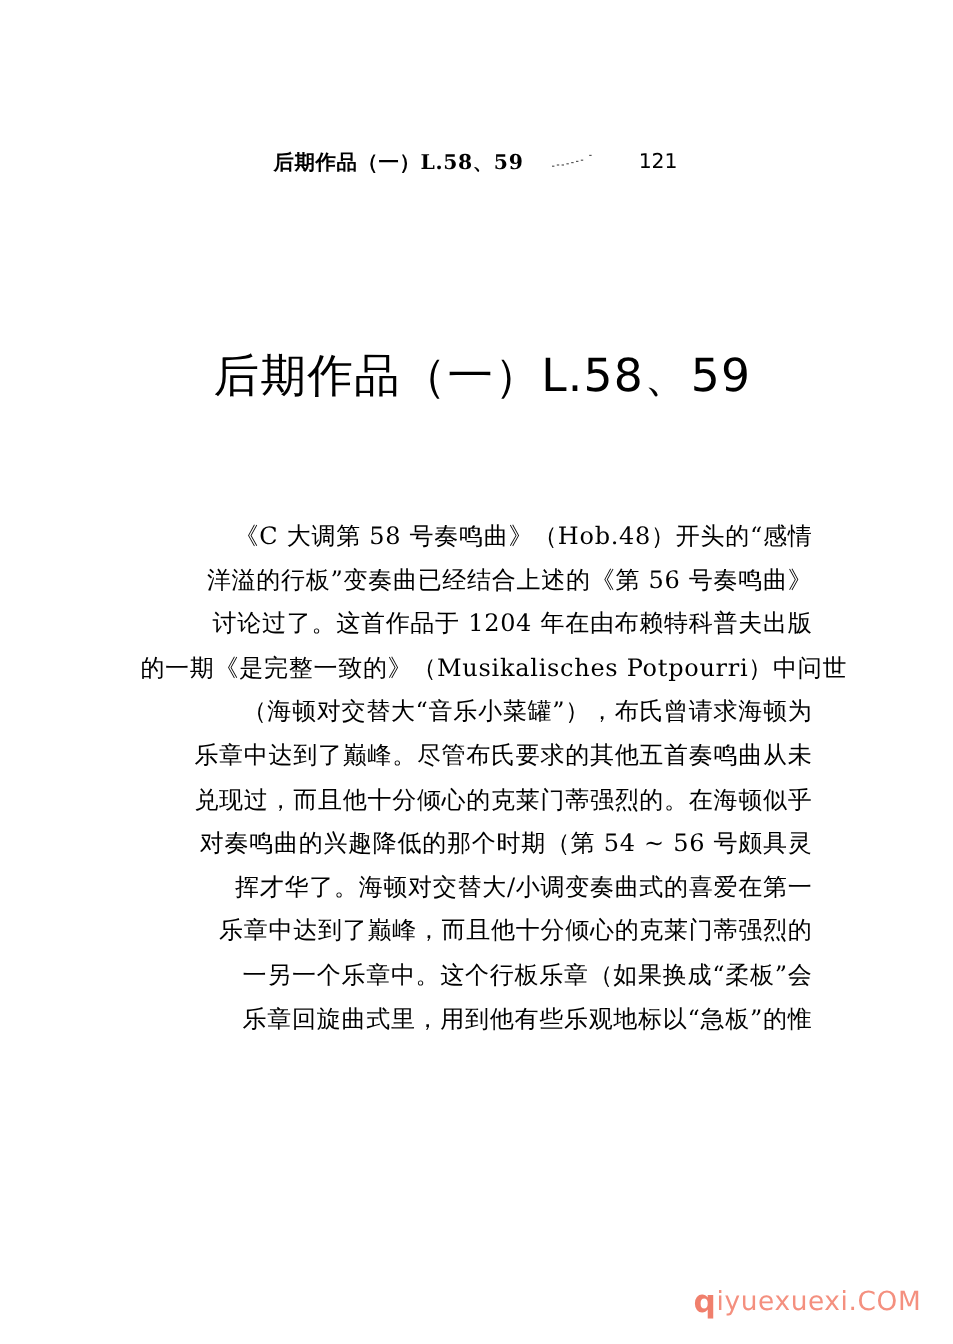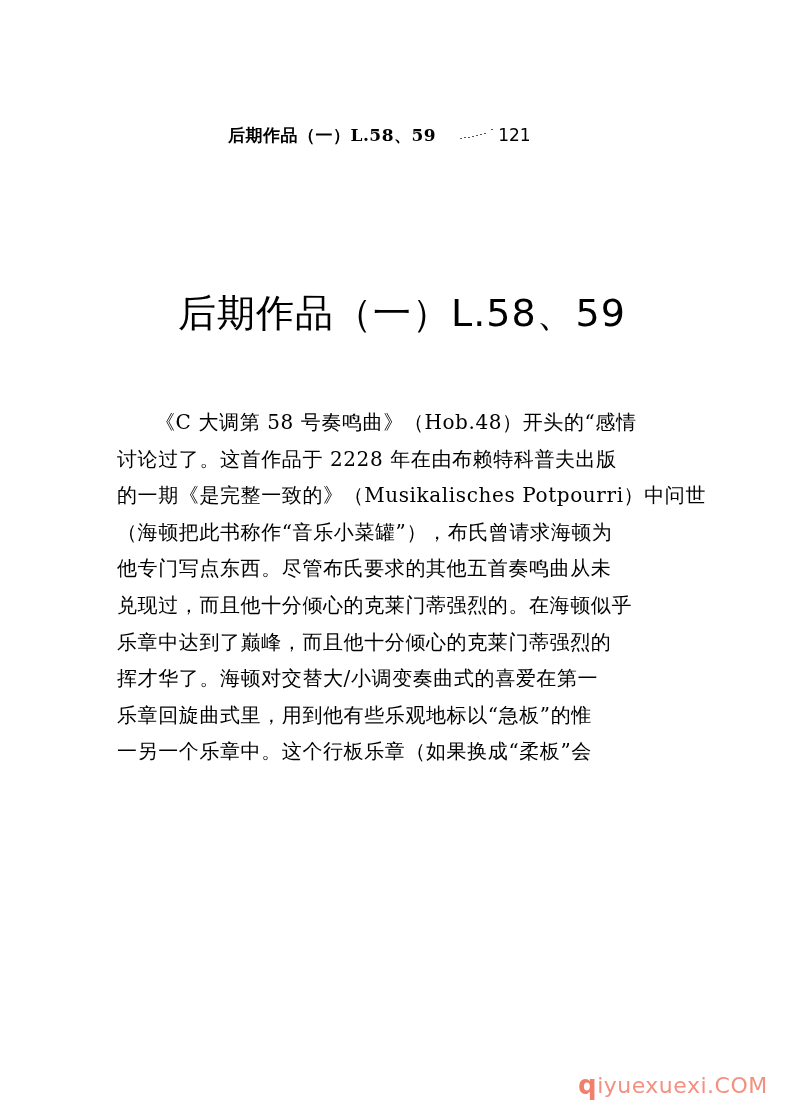--- a/index.html
+++ b/index.html
@@ -37,42 +37,44 @@
       height: 14px;
       position: relative;
     }
     .running-header .rh-ornament span {
       position: absolute;
       width: 2px;
       height: 1px;
       background: #555;
     }
     .running-header .rh-page {
+      margin-left: 34px;
       font-family: "DejaVu Sans", sans-serif;
       font-size: 17px;
       font-weight: normal;
     }
     .chapter-title {
       position: absolute;
       top: 288px;
       left: 0;
       width: 794px;
       text-align: center;
       font-family: "DejaVu Sans", sans-serif;
       font-size: 38px;
       font-weight: normal;
       letter-spacing: 1px;
       padding-left: 10px;
       box-sizing: border-box;
     }
     .body-text {
       position: absolute;
-      top: 404px;
+      top: 428px;
       left: 117px;
       width: 560px;
+      text-align: right;
     }
     .body-line {
       height: 36.6px;
       line-height: 36.6px;
       font-family: "DejaVu Serif", serif;
       font-size: 20px;
       white-space: nowrap;
       letter-spacing: 0.6px;
     }
     .body-line.indent {
@@ -111,27 +113,29 @@
     <span style="left:26px;top:5px"></span>
     <span style="left:33px;top:1px"></span>
   </span>
   <span class="rh-page">121</span>
 </div>
 
 <h1 class="chapter-title" style="margin:0;">后期作品（一）L.58、59</h1>
 
 <div class="body-text">
   <div class="body-line indent">《C 大调第 58 号奏鸣曲》（Hob.48）开头的“感情</div>
-  <div class="body-line">讨论过了。这首作品于 2228 年在由布赖特科普夫出版</div>
+  <div class="body-line">洋溢的行板”变奏曲已经结合上述的《第 56 号奏鸣曲》</div>
+  <div class="body-line">讨论过了。这首作品于 1204 年在由布赖特科普夫出版</div>
   <div class="body-line">的一期《是完整一致的》（Musikalisches Potpourri）中问世</div>
-  <div class="body-line">（海顿把此书称作“音乐小菜罐”），布氏曾请求海顿为</div>
-  <div class="body-line">他专门写点东西。尽管布氏要求的其他五首奏鸣曲从未</div>
+  <div class="body-line">（海顿对交替大“音乐小菜罐”），布氏曾请求海顿为</div>
+  <div class="body-line">乐章中达到了巅峰。尽管布氏要求的其他五首奏鸣曲从未</div>
   <div class="body-line">兑现过，而且他十分倾心的克莱门蒂强烈的。在海顿似乎</div>
+  <div class="body-line">对奏鸣曲的兴趣降低的那个时期（第 54 ~ 56 号颇具灵</div>
+  <div class="body-line">挥才华了。海顿对交替大/小调变奏曲式的喜爱在第一</div>
   <div class="body-line">乐章中达到了巅峰，而且他十分倾心的克莱门蒂强烈的</div>
-  <div class="body-line">挥才华了。海顿对交替大/小调变奏曲式的喜爱在第一</div>
+  <div class="body-line">一另一个乐章中。这个行板乐章（如果换成“柔板”会</div>
   <div class="body-line">乐章回旋曲式里，用到他有些乐观地标以“急板”的惟</div>
-  <div class="body-line">一另一个乐章中。这个行板乐章（如果换成“柔板”会</div>
 </div>
 
 <div class="watermark">
   <span class="wm-q">q</span>
   <span>iyuexuexi.COM</span>
 </div>
 
 </body></html>

